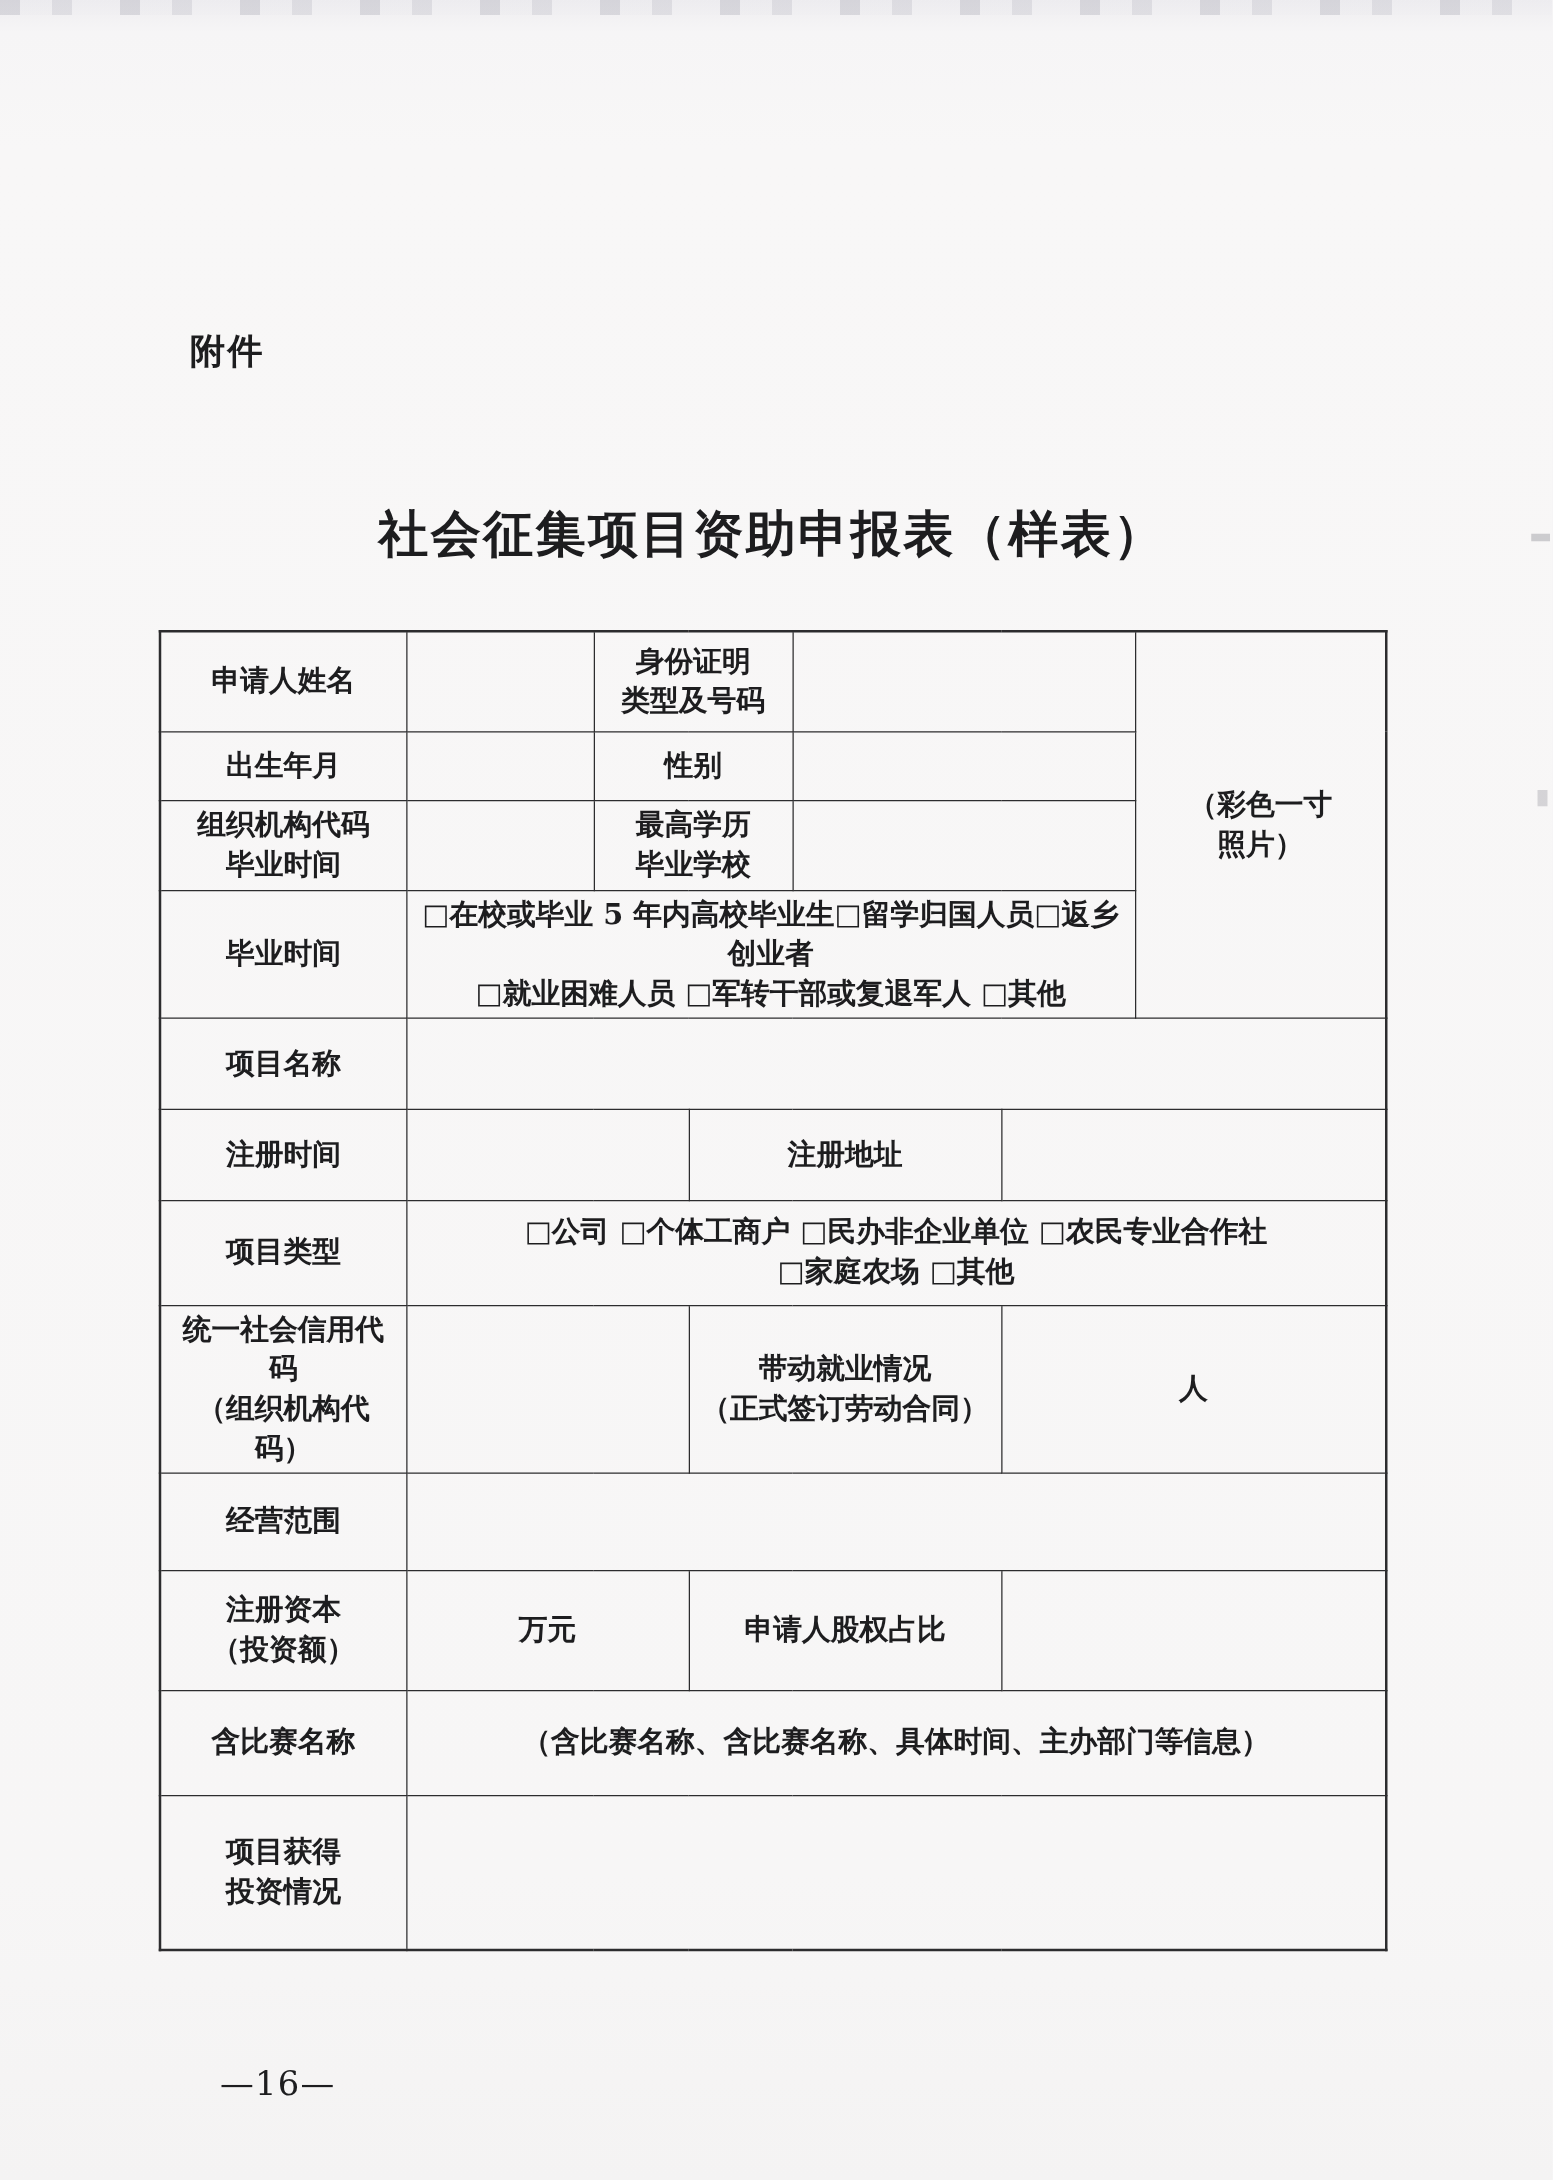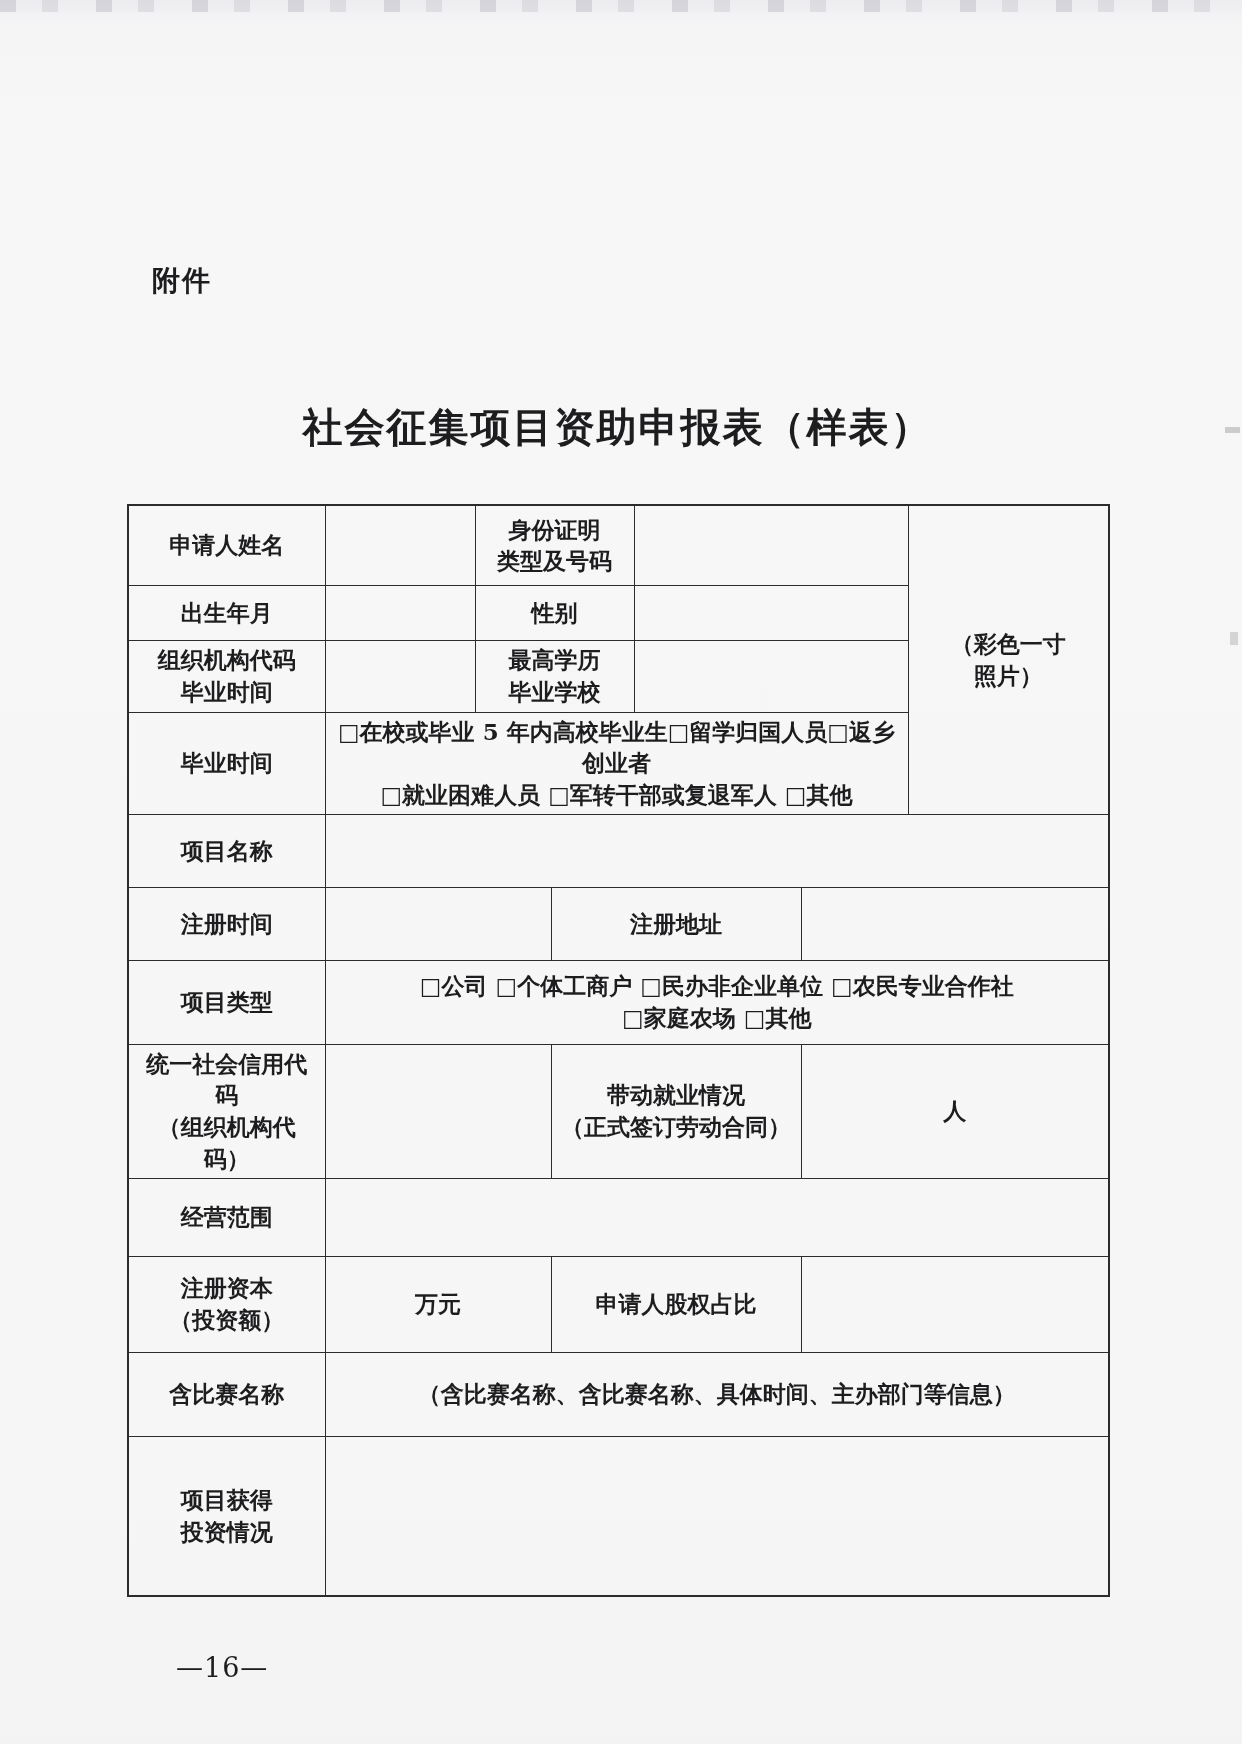--- a/index.html
+++ b/index.html
@@ -134,21 +134,21 @@
         <td>注册资本
 （投资额）</td>
         <td colspan="2">万元</td>
         <td colspan="2">申请人股权占比</td>
         <td colspan="2"></td>
       </tr>
       <tr style="height:84px">
         <td>含比赛名称</td>
         <td colspan="6" class="hint">（含比赛名称、含比赛名称、具体时间、主办部门等信息）</td>
       </tr>
-      <tr style="height:160px">
+      <tr style="height:124px">
         <td>项目获得
 投资情况</td>
         <td colspan="6"></td>
       </tr>
     </tbody>
   </table>
 
   <div class="page-num">—16—</div>
 </div>
 

